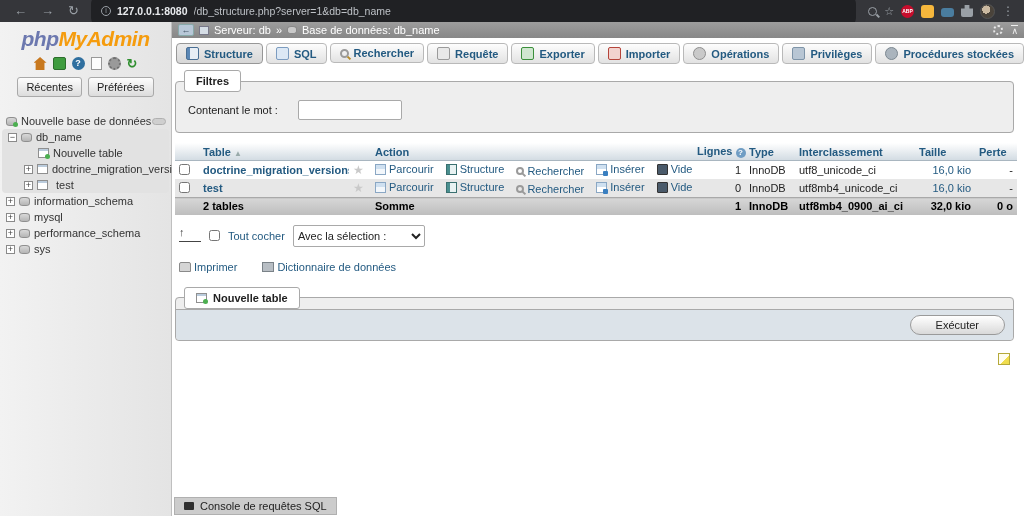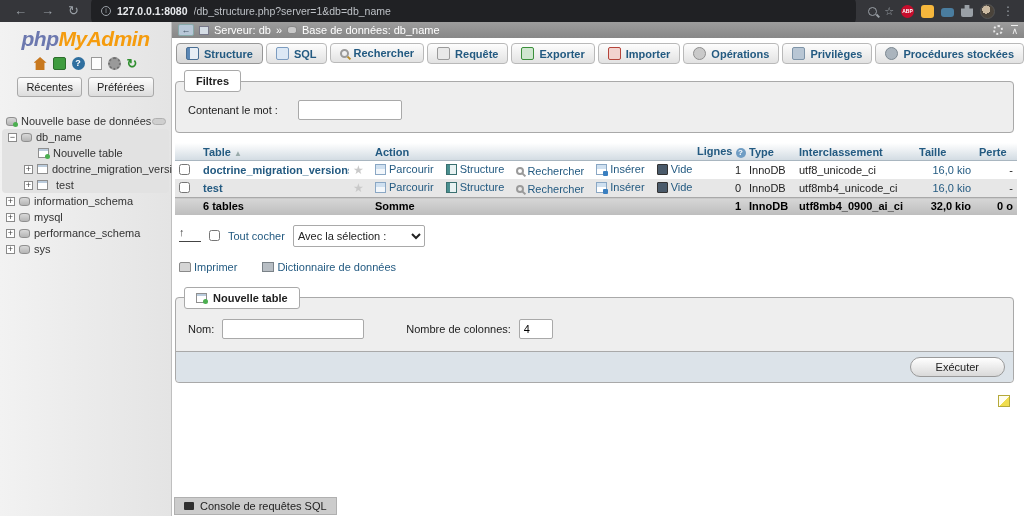--- a/index.html
+++ b/index.html
@@ -390,21 +390,21 @@
               
             </td>
             <td class="col-r">0</td>
             <td>InnoDB</td>
             <td>utf8mb4_unicode_ci</td>
             <td class="col-r"><a class="lnk">16,0 kio</a></td>
             <td class="col-r">-</td>
           </tr>
           <tr class="sum">
             <td></td>
-            <td>6 tables</td>
+            <td>2 tables</td>
             <td></td>
             <td>Somme</td>
             <td class="col-r">1</td>
             <td>InnoDB</td>
             <td>utf8mb4_0900_ai_ci</td>
             <td class="col-r">32,0 kio</td>
             <td class="col-r">0 o</td>
           </tr>
         </tbody>
       </table>
@@ -429,27 +429,20 @@
             <span class="pi-dict"></span>
             <a class="lnk">Dictionnaire de données</a>
           </span>
       </div>
 
       <fieldset class="box">
         <legend class="box-legend">
           <span class="t-table t-new" style="position:relative;"></span>
           <span>Nouvelle table</span>
         </legend>
-        <div class="nt-body">
-          <span>Nom:</span>
-          <input class="txt-input w-name" type="text" value="" style="">
-          <span class="nt-gap"></span>
-          <span>Nombre de colonnes:</span>
-          <input class="txt-input w-cols" type="text" value="4" style="">
-        </div>
         <div class="fs-footer">
           <button class="exec-btn">Exécuter</button>
         </div>
       </fieldset>
 
       <div class="win-row">
         <span class="win-icon"></span>
       </div>
     </div>
 

